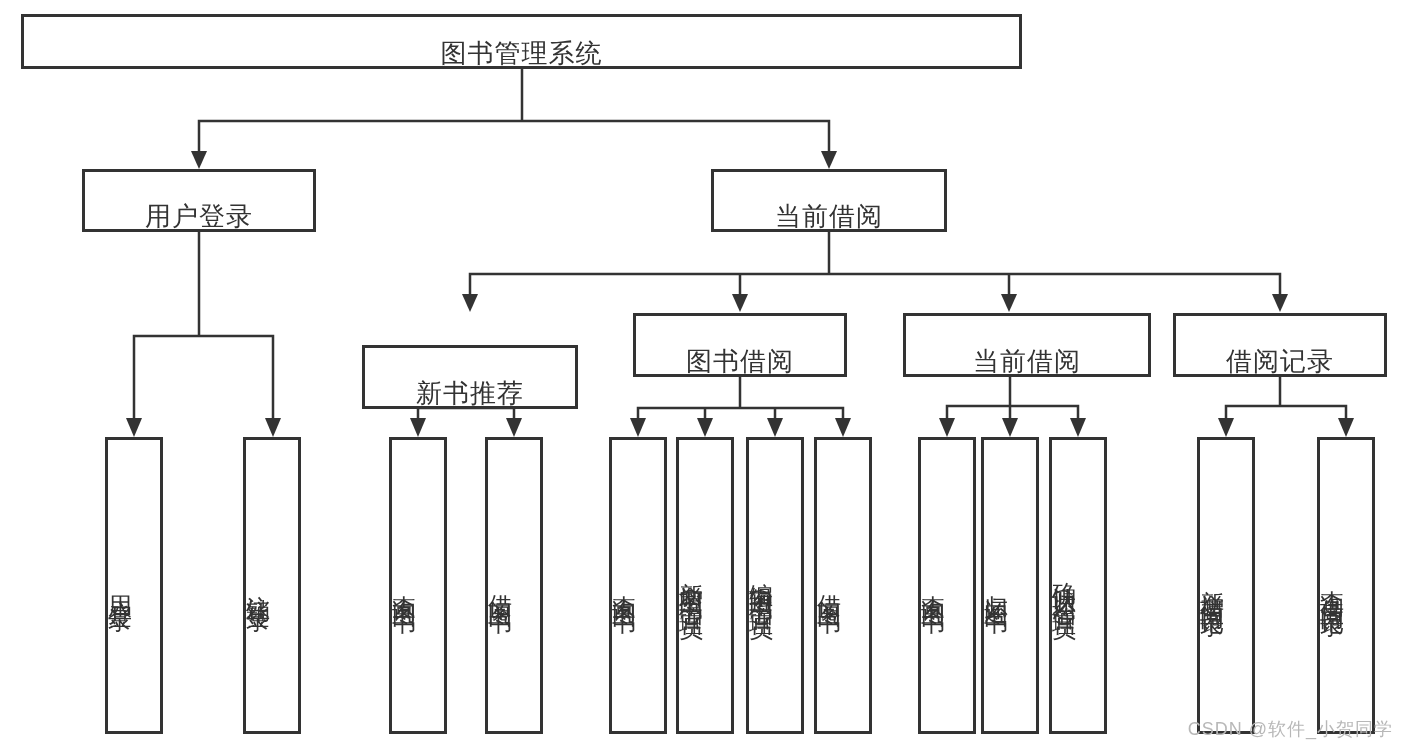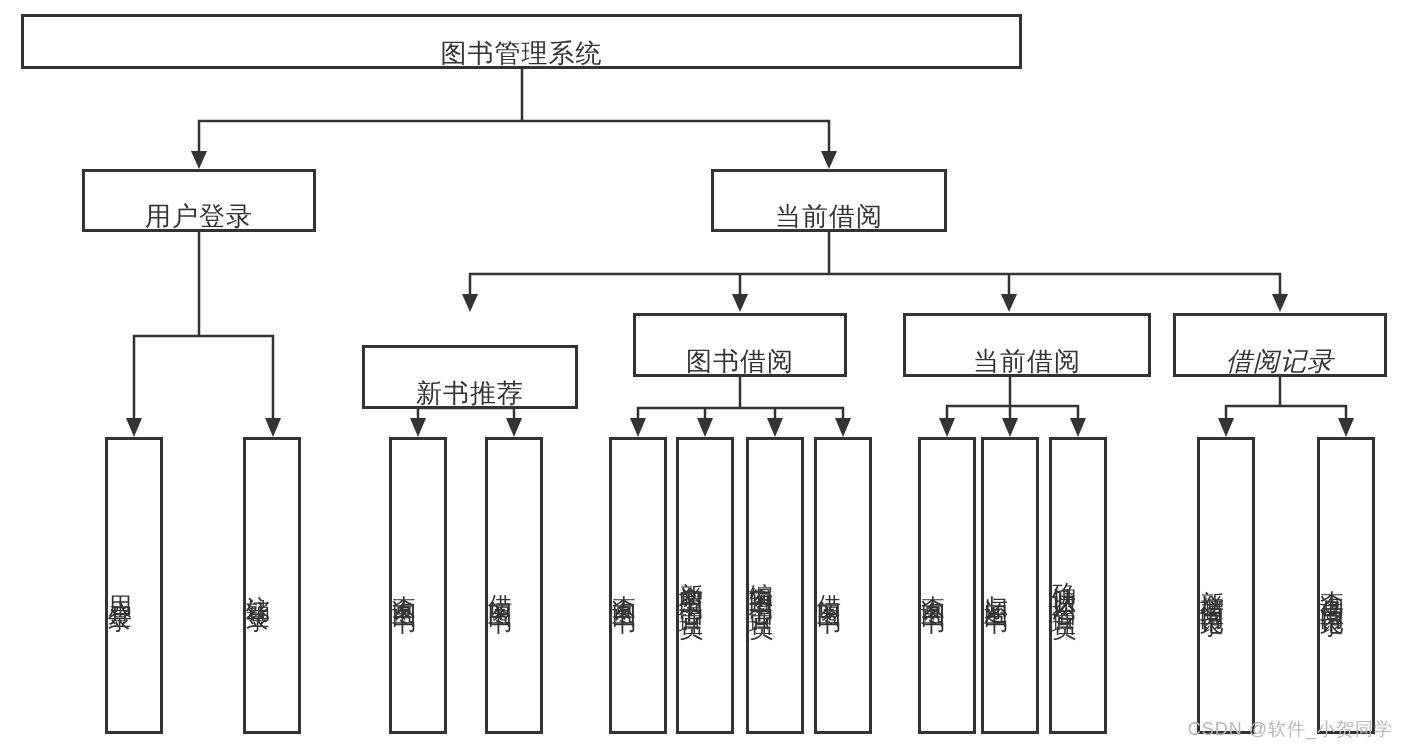--- a/index.html
+++ b/index.html
@@ -22,21 +22,21 @@
     color:#333333;
   }
   .hnode{font-size:26px;letter-spacing:1px;line-height:1;}
   .root{left:21px;top:14px;width:1001px;height:55px;}
   .lvl2-a{left:82px;top:169px;width:234px;height:63px;}
   .lvl2-b{left:711px;top:169px;width:236px;height:63px;}
   .lvl3{top:313px;height:64px;}
   .l3-a{left:362px;width:216px;margin-top:32px;}
   .l3-b{left:633px;width:214px;}
   .l3-c{left:903px;width:248px;}
-  .l3-d{left:1173px;width:214px;font-style:italic;}
+  .l3-d{left:1173px;width:214px;}
   .leaf{
     top:437px;height:297px;width:58px;
     writing-mode:vertical-rl;
     text-orientation:mixed;
     font-size:24px;
     letter-spacing:5px;
     line-height:1;
   }
   .leaf span{display:block;}
   .watermark{

